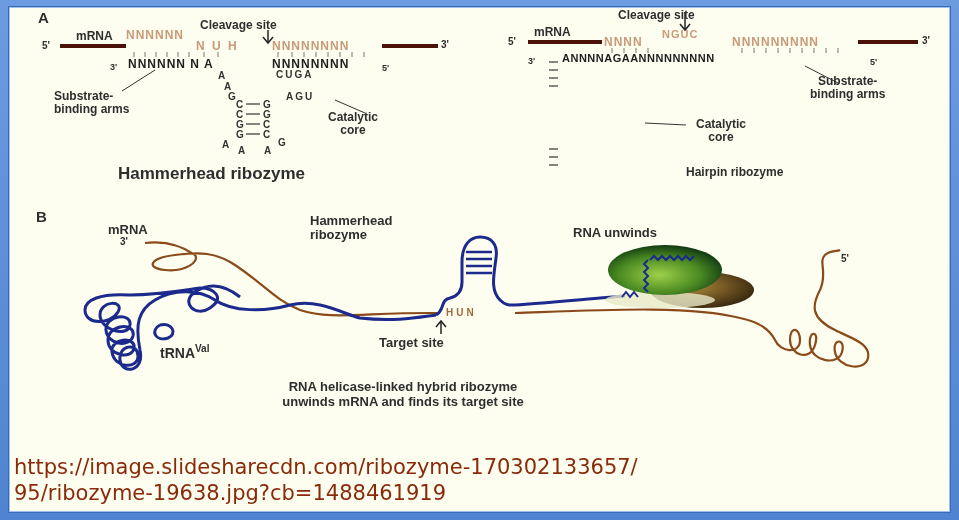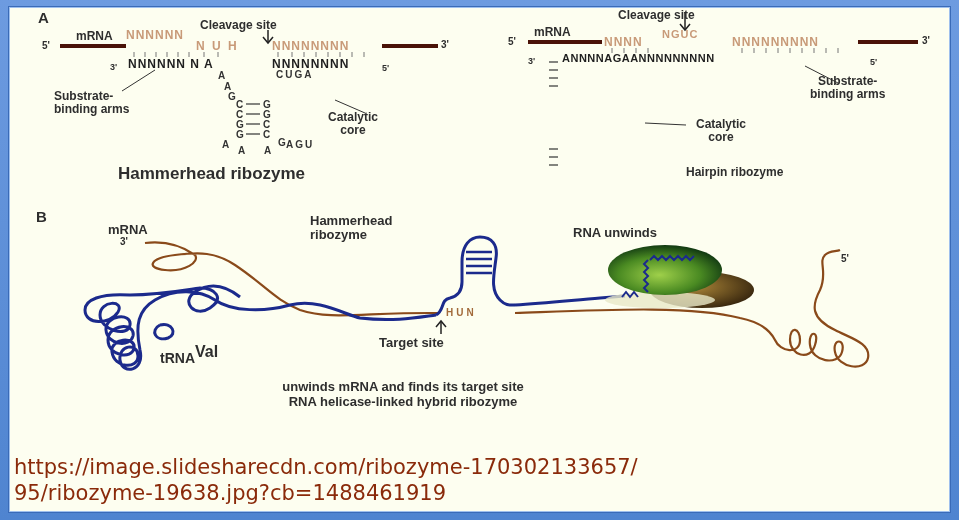--- a/index.html
+++ b/index.html
@@ -146,21 +146,21 @@
 <div class="seq" style="left:236px;top:129px;font-size:10px;color:#333;">G</div>
 <div class="seq" style="left:263px;top:99px;font-size:10px;color:#333;">G</div>
 <div class="seq" style="left:263px;top:109px;font-size:10px;color:#333;">G</div>
 <div class="seq" style="left:263px;top:119px;font-size:10px;color:#333;">C</div>
 <div class="seq" style="left:263px;top:129px;font-size:10px;color:#333;">C</div>
 <div class="seq" style="left:222px;top:139px;font-size:10px;color:#333;">A</div>
 <div class="seq" style="left:238px;top:145px;font-size:10px;color:#333;">A</div>
 <div class="seq" style="left:264px;top:145px;font-size:10px;color:#333;">A</div>
 <div class="seq" style="left:278px;top:137px;font-size:10px;color:#333;">G</div>
 <div class="seq" style="left:276px;top:69px;font-size:10px;color:#333;letter-spacing:2px;">CUGA</div>
-<div class="seq" style="left:286px;top:91px;font-size:10px;color:#333;letter-spacing:2px;margin-top:48px;">AGU</div>
+<div class="seq" style="left:286px;top:91px;font-size:10px;color:#333;letter-spacing:2px;">AGU</div>
 
 <div class="lbl" style="left:54px;top:90px;font-size:12px;line-height:13px;">
   <div>Substrate-</div>
   <div>binding arms</div>
 </div>
 <div class="lbl" style="left:328px;top:111px;font-size:12px;line-height:13px;text-align:center;">
   <div>Catalytic</div>
   <div>core</div>
 </div>
 <div class="lbl" style="left:118px;top:164px;font-size:17px;">Hammerhead ribozyme</div>
@@ -189,23 +189,23 @@
 <div class="lbl" style="left:36px;top:208px;font-size:15px;">B</div>
 <div class="lbl" style="left:108px;top:222px;font-size:13px;">mRNA</div>
 <div class="lbl" style="left:120px;top:236px;font-size:10px;">3'</div>
 <div class="lbl" style="left:310px;top:214px;font-size:13px;line-height:14px;">
   <div>Hammerhead</div>
   <div>ribozyme</div>
 </div>
 <div class="lbl" style="left:573px;top:225px;font-size:13px;">RNA unwinds</div>
 <div class="lbl" style="left:841px;top:253px;font-size:10px;">5'</div>
 <div class="lbl" style="left:160px;top:343px;font-size:14px;">
-  <span>tRNA</span><sup style="font-size:16px;">Val</sup>
+  <span>tRNA</span><sup style="font-size:10px;">Val</sup>
 </div>
 <div class="seq" style="left:446px;top:307px;font-size:10px;color:#a26a3a;letter-spacing:3px;">HUN</div>
 <div class="lbl" style="left:379px;top:335px;font-size:13px;">Target site</div>
 <div class="lbl" style="left:253px;top:379px;font-size:13px;line-height:15px;text-align:center;width:300px;">
+  <div>RNA helicase-linked hybrid ribozyme</div>
   <div>unwinds mRNA and finds its target site</div>
-  <div>RNA helicase-linked hybrid ribozyme</div>
 </div>
 
 <div class="url" style="top:455px;">https://image.slidesharecdn.com/ribozyme-170302133657/</div>
 <div class="url" style="top:481px;">95/ribozyme-19638.jpg?cb=1488461919</div>
 
 </body></html>

